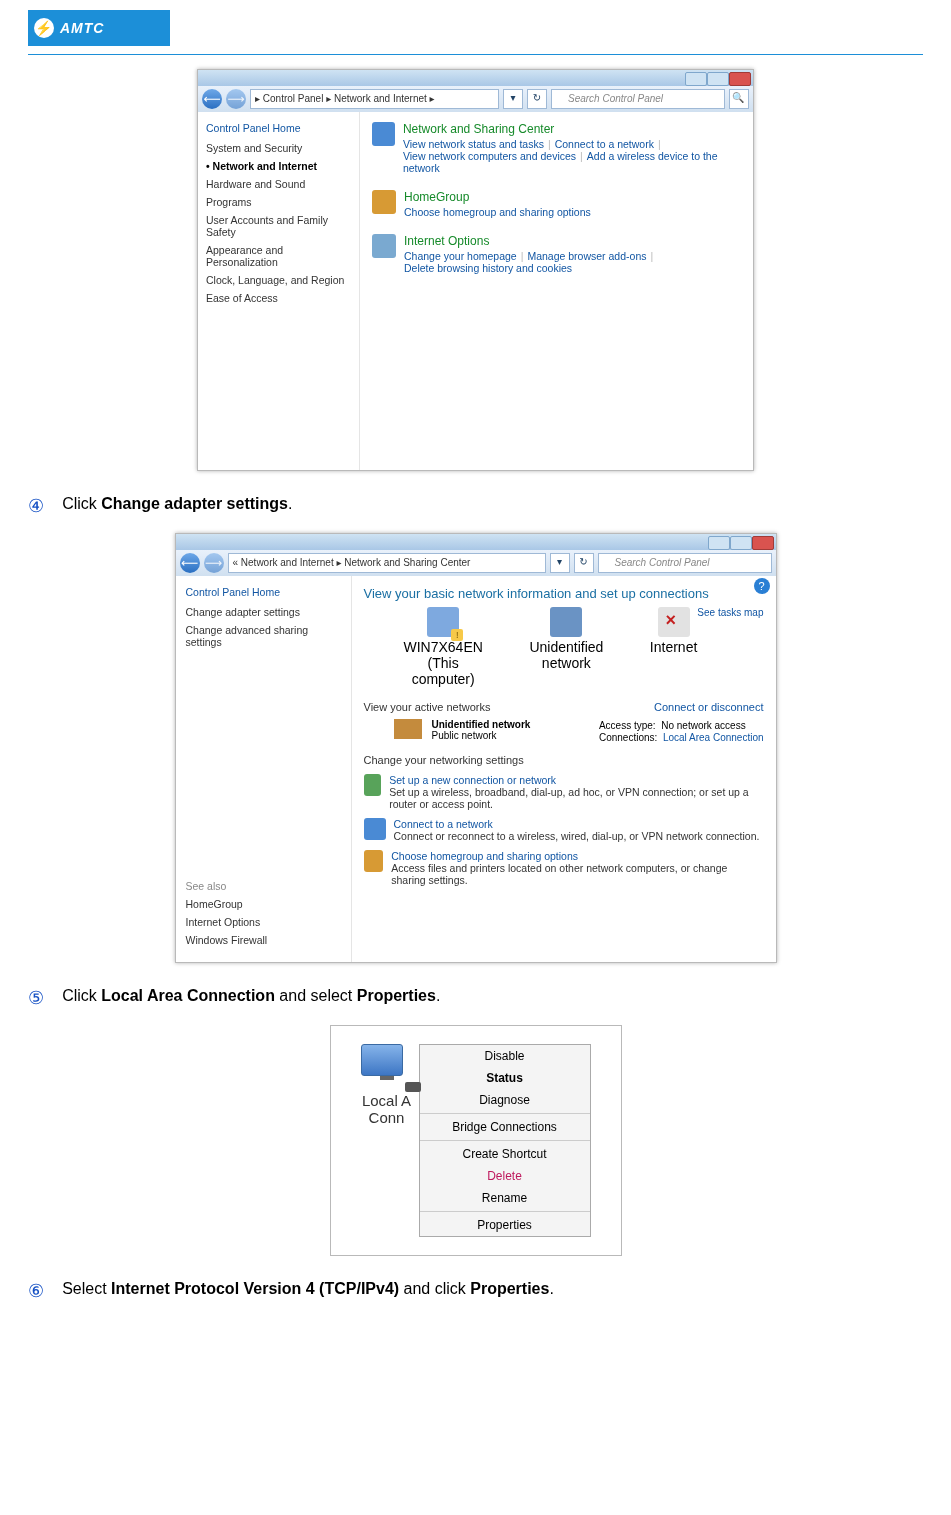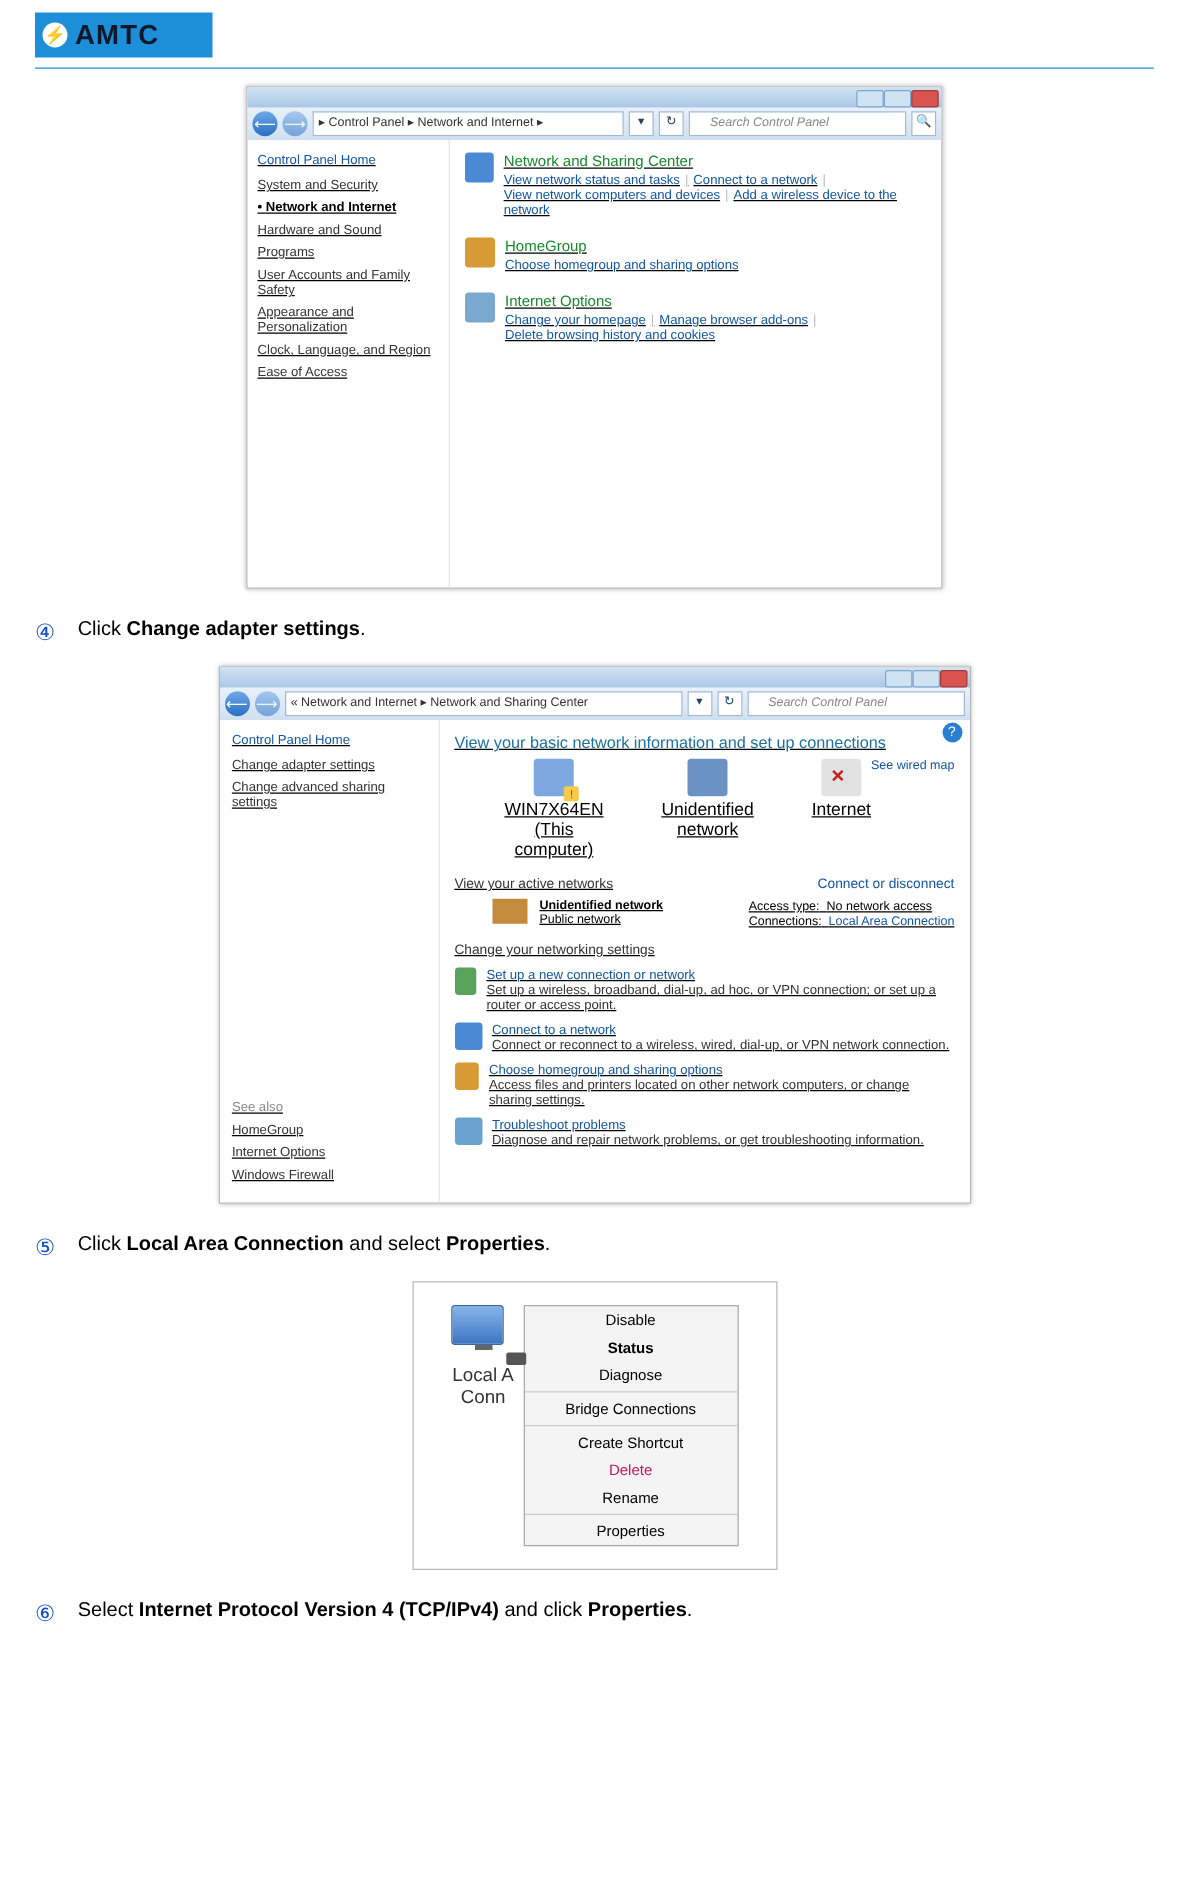--- a/index.html
+++ b/index.html
@@ -1,34 +1,34 @@
 <!DOCTYPE html>
 <html><head>
 <meta charset="utf-8">
 <style>
   body { margin:0; font-family:Arial,Helvetica,sans-serif; font-size:14px; color:#000; background:#fff;}
   .page { width:951px; margin:0 auto; padding:10px 28px 0; box-sizing:border-box;}
   .logo-bar { height:36px; background:#1c8fd8; display:flex; align-items:center; padding:0 6px; width:130px;}
   .lightning { width:20px; height:20px; border-radius:10px; background:#fff; color:#1c8fd8; font-weight:bold; text-align:center; line-height:20px; font-size:14px;}
-  .logo-text { color:#0f172a; font-weight:bold; letter-spacing:1px; font-size:22px; margin-left:6px;}
+  .logo-text { color:#ffffff; font-style:italic; font-weight:bold; letter-spacing:1px; font-size:14px; margin-left:6px;}
   hr.rule { border:none; border-top:1px solid #1c8fd8; margin:8px 0 14px;}
   .fig-wrap { text-align:center; margin:0 0 24px;}
   .win { display:inline-block; text-align:left; background:#fff; border:1px solid #b9b9b9; box-shadow:0 0 4px rgba(0,0,0,0.3);}
   .titlebar { height:16px; background:linear-gradient(#cfe3f3,#a9c7e6); position:relative;}
   .tbtn { position:absolute; top:2px; width:20px; height:12px; border-radius:2px;}
   .tmin { right:46px; background:#cfe3f3; border:1px solid #7fa7cc;}
   .tmax { right:24px; background:#cfe3f3; border:1px solid #7fa7cc;}
   .tclose { right:2px; background:#d9534f; border:1px solid #a03b38;}
   .addrbar { height:26px; background:linear-gradient(#e9f1fb,#d0e0f0); display:flex; align-items:center; font-size:10px; padding:0 4px; gap:4px;}
   .navbtn { width:20px; height:20px; border-radius:10px; background:linear-gradient(#6ea8e8,#2a6fc2); color:#fff; line-height:20px; text-align:center; font-size:12px;}
   .pathbox { flex:1; background:#fff; border:1px solid #9fb9d6; height:18px; line-height:18px; padding:0 4px; overflow:hidden; white-space:nowrap; color:#333;}
   .refbtn { width:18px; height:18px; border:1px solid #9fb9d6; background:#fff; text-align:center; line-height:16px; color:#246;}
   .searchbox { width:140px; background:#fff; border:1px solid #9fb9d6; height:18px; line-height:18px; padding:0 16px; color:#888; font-style:italic; position:relative;}
   .searchglass { width:18px; height:18px; border:1px solid #9fb9d6; background:#fff; text-align:center; line-height:16px; color:#246;}
-  .split { display:flex;text-decoration:underline;}
+  .split { display:flex;}
   .sidecol { width:145px; padding:10px 8px; border-right:1px solid #e5e5e5; font-size:10.5px;}
   .side-h { color:#1256a3; margin-bottom:8px;}
   .side-item { margin:6px 0; color:#333;}
   .side-active { font-weight:bold; color:#000;}
   .side-active::before { content:"• "; color:#000;}
   .maincol { flex:1; padding:10px 12px; font-size:10.5px;}
   .grp { display:flex; margin-bottom:16px;}
   .grp .ico { width:24px; height:24px; margin-right:8px; border-radius:3px;}
   .grp-title { color:#168a2a; font-size:12px; margin-bottom:2px;}
   .grp-sub { color:#333;}
@@ -170,21 +170,21 @@
           <div class="side-item">Change advanced sharing settings</div>
           <div style="height:220px"></div>
           <div class="side-item" style="color:#888">See also</div>
           <div class="side-item">HomeGroup</div>
           <div class="side-item">Internet Options</div>
           <div class="side-item">Windows Firewall</div>
         </div>
         <div class="maincol" style="position:relative">
           <div class="helpbtn">?</div>
           <div class="sec-title">View your basic network information and set up connections</div>
-          <span class="fullmap">See wired map</span>
+          <span class="fullmap">See tasks map</span>
           <div class="nodes">
             <div class="node">
               <div class="nodeico warn"></div>
               <div>WIN7X64EN</div>
               <div>(This computer)</div>
             </div>
             <div class="node">
               <div class="nodeico" style="background:#6a93c4"></div>
               <div>Unidentified network</div>
             </div>
@@ -218,27 +218,20 @@
               <div class="ot">
                 <div class="ttl">Connect to a network</div>
                 <div class="sub">Connect or reconnect to a wireless, wired, dial-up, or VPN network connection.</div>
               </div>
             </div>
           <div class="opt">
               <div class="oico" style="background:#d79a34"></div>
               <div class="ot">
                 <div class="ttl">Choose homegroup and sharing options</div>
                 <div class="sub">Access files and printers located on other network computers, or change sharing settings.</div>
-              </div>
-            </div>
-          <div class="opt">
-              <div class="oico" style="background:#6aa3d0"></div>
-              <div class="ot">
-                <div class="ttl">Troubleshoot problems</div>
-                <div class="sub">Diagnose and repair network problems, or get troubleshooting information.</div>
               </div>
             </div>
         </div>
       </div>
     </div>
   </div>
 
   <div class="step">
     <span class="circ">⑤</span>
     <span class="step-text"><span>Click </span><b>Local Area Connection</b><span> and select </span><b>Properties</b><span>.</span></span>

